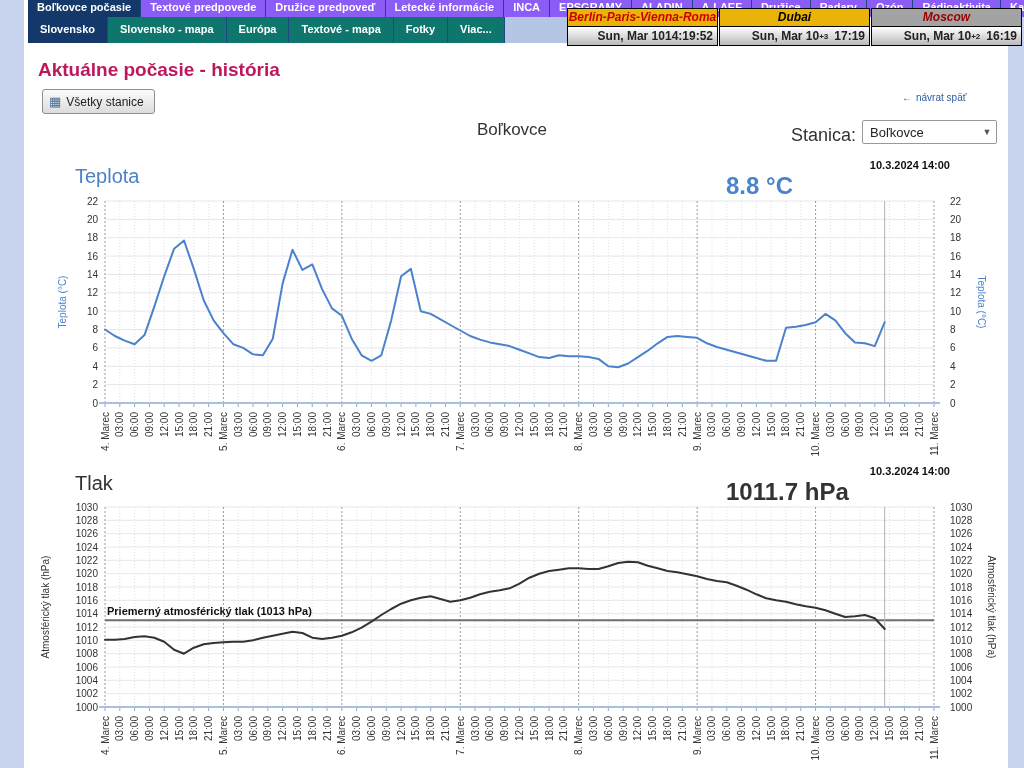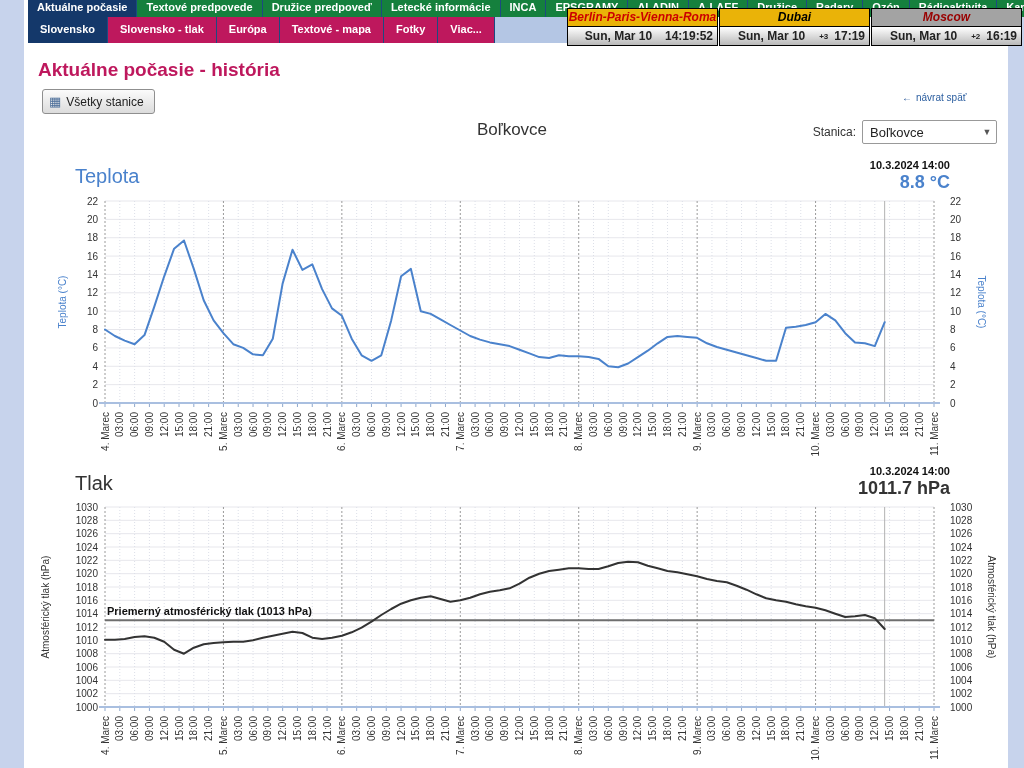--- a/index.html
+++ b/index.html
@@ -2,94 +2,94 @@
 <html><head>
 <meta charset="utf-8">
 <style>
   html,body{margin:0;padding:0}
   body{width:1024px;height:768px;position:relative;overflow:hidden;
        background:#c7d3ec;font-family:"Liberation Sans",sans-serif;color:#222}
   .content-panel{position:absolute;left:24px;top:0;width:984px;height:768px;background:#fff}
 
   
   .nav-main{position:absolute;left:28px;top:0;height:17px;display:flex;z-index:3}
-  .nav-main .tab{background:#15803d;color:#fff;font-size:11px;font-weight:bold;
+  .nav-main .tab{background:#8b5cf6;color:#fff;font-size:11px;font-weight:bold;
        padding:1px 9px 3px 9px;line-height:13px;border-right:1px solid #1c4a80;
        white-space:nowrap;cursor:pointer}
   .nav-main .tab.active{background:#14386a}
   .nav-sub{position:absolute;left:28px;top:17px;width:539px;height:26px;display:flex;
-       background:#be185d;z-index:2}
+       background:#0f766e;z-index:2}
   .nav-sub .tab{color:#fff;font-size:11px;font-weight:bold;padding:6px 12px;
        line-height:13px;border-right:1px solid #1c4a80;white-space:nowrap;cursor:pointer}
   .nav-sub .tab.active{background:#14386a}
   .nav-sub .filler{flex:1;background:#b4c6e4}
 
   
   .clocks{position:absolute;left:567px;top:8px;display:flex;z-index:4}
   .clock{width:149px;border:1px solid #000;margin-right:1px;background:#fff}
   .clock .chead{height:17px;text-align:center;font-size:12px;font-weight:bold;
        font-style:italic;line-height:17px;border-bottom:1px solid #000}
   .clock .cbody{height:18px;display:flex;align-items:center;padding:0 4px;
        background:linear-gradient(#ffffff,#b9b9b9);font-size:12px;font-weight:bold}
-  .clock .cdate{flex:1;text-align:center}
+  .clock .cdate{flex:1;text-align:right}
   .clock .coff{font-size:8px;margin-right:6px;vertical-align:top}
   .clock .ctime{text-align:right}
 
   
   .page-title{position:absolute;left:38px;top:59px;font-size:19px;font-weight:bold;color:#be185d}
   .all-stations{position:absolute;left:42px;top:89px;height:23px;
        background:linear-gradient(#fbfbfb,#dcdcdc);border:1px solid #8f8f8f;border-radius:3px;
        font-size:12px;color:#222;padding:0 10px 0 6px;display:flex;align-items:center;cursor:pointer;
        font-family:"Liberation Sans",sans-serif}
   .all-stations .ticon{color:#4a6d99;margin-right:5px;font-size:13px;line-height:13px}
   .back-link{position:absolute;left:902px;width:128px;top:92px;text-align:left;
        font-size:10px;color:#2a5d9f;cursor:pointer;text-decoration:none}
   .back-link .arrow{font-weight:bold;color:#1d4f94;margin-right:4px}
   .station-title{position:absolute;left:0;top:120px;width:1024px;text-align:center;
        font-size:17px;color:#333}
   .station-label{position:absolute;left:756px;width:100px;top:125px;text-align:right;
-       font-size:12px;color:#333}
+       font-size:18px;color:#333}
   .station-select{position:absolute;left:862px;top:120px;width:133px;height:22px;
        border:1px solid #999;border-radius:2px;background:#fff;display:flex;align-items:center;
        font-size:13px;color:#222;cursor:pointer}
   .station-select .val{flex:1;padding-left:7px}
   .station-select .caret{width:18px;text-align:center;color:#555;font-size:9px}
 
   
   .chart-title{position:absolute;left:75px;font-size:20px}
   .chart-stamp{position:absolute;left:726px;width:224px;text-align:right;
        font-size:11px;font-weight:bold;color:#111}
-  .chart-value{position:absolute;left:726px;width:224px;text-align:right;
-       font-size:18px;font-weight:bold}
+  .chart-value{position:absolute;left:726px;width:224px;
+       font-size:24px;font-weight:bold}
   .csvg{position:absolute;left:0}
   svg text{font-family:"Liberation Sans",sans-serif}
 </style>
 </head>
 <body>
 
 <div class="content-panel"></div>
 
 <div class="nav-main" id="nav-main">
-    <div class="tab active">Aktuálne počasie</div>
+    <div class="tab active">Boľkovce počasie</div>
     <div class="tab">Textové predpovede</div>
     <div class="tab">Družice predpoveď</div>
     <div class="tab">Letecké informácie</div>
     <div class="tab">INCA</div>
     <div class="tab">EPSGRAMY</div>
     <div class="tab">ALADIN</div>
     <div class="tab">A-LAEF</div>
     <div class="tab">Družice</div>
     <div class="tab">Radary</div>
     <div class="tab">Ozón</div>
     <div class="tab">Rádioaktivita</div>
     <div class="tab">Kamery</div>
   </div>
 <div class="nav-sub" id="nav-sub">
     <div class="tab active">Slovensko</div>
-    <div class="tab">Slovensko - tlak</div>
+    <div class="tab">Slovensko - mapa</div>
     <div class="tab">Európa</div>
     <div class="tab">Textové - mapa</div>
     <div class="tab">Fotky</div>
     <div class="tab">Viac...</div>
     <div class="filler"></div>
   </div>
 <div class="clocks" id="clocks">
     <div class="clock">
       <div class="chead" style="background: #eab308; color: rgb(204, 0, 0);">Berlin-Paris-Vienna-Roma</div>
       <div class="cbody">

